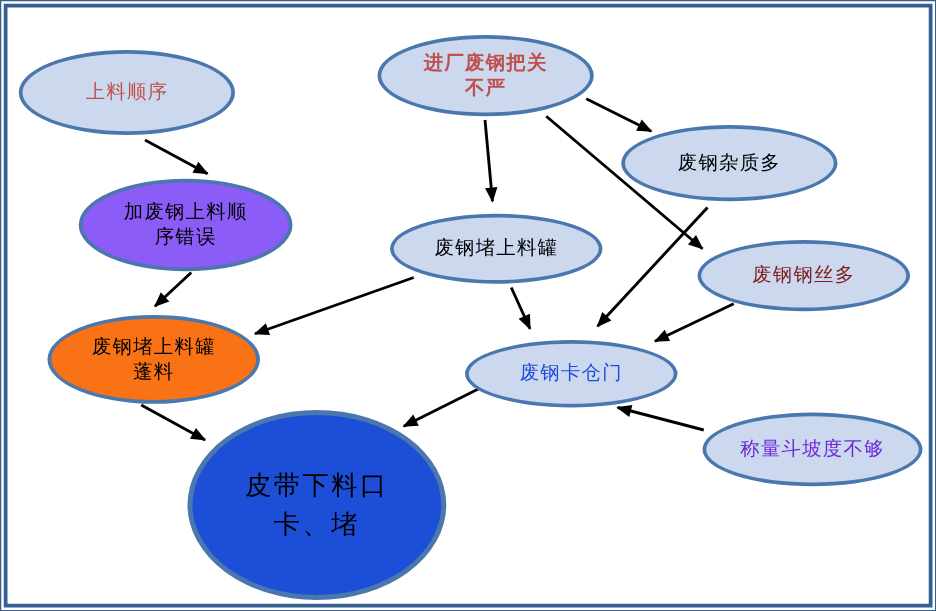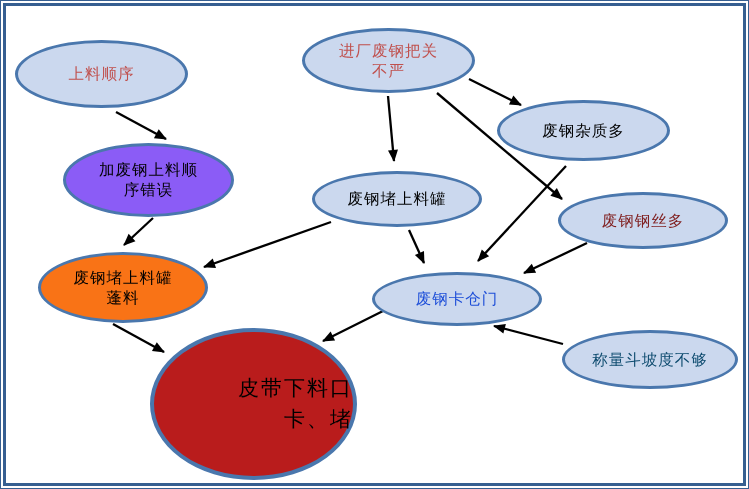--- a/index.html
+++ b/index.html
@@ -80,21 +80,21 @@
         <line x1="383" y1="311" x2="323" y2="341" stroke="#000000" stroke-width="2.3" marker-end="url(#ah)"></line>
         <line x1="113" y1="324" x2="164" y2="352" stroke="#000000" stroke-width="2.3" marker-end="url(#ah)"></line>
       </g>
   </svg>
   <div id="nodes">
       <div class="node" style="left: 15px; top: 40px; width: 173px; height: 68px; background: rgb(203, 216, 238); border: 3px solid rgb(74, 119, 173); color: rgb(192, 80, 77);">
         <div class="node-text">
           <div>上料顺序</div>
         </div>
       </div>
-      <div class="node" style="left: 302px; top: 28px; width: 173px; height: 65px; background: rgb(203, 216, 238); border: 3px solid rgb(74, 119, 173); color: rgb(192, 80, 77);">
+      <div class="node" style="left: 302px; top: 28px; width: 173px; height: 65px; background: rgb(203, 216, 238); border: 3px solid rgb(74, 119, 173); color: rgb(192, 80, 77); font-weight: bold;">
         <div class="node-text">
           <div>进厂废钢把关</div>
           <div>不严</div>
         </div>
       </div>
       <div class="node" style="left: 497px; top: 100px; width: 173px; height: 61px; background: rgb(203, 216, 238); border: 3px solid rgb(74, 119, 173); color: rgb(0, 0, 0);">
         <div class="node-text">
           <div>废钢杂质多</div>
         </div>
       </div>
@@ -118,26 +118,26 @@
         <div class="node-text">
           <div>废钢堵上料罐</div>
           <div>蓬料</div>
         </div>
       </div>
       <div class="node" style="left: 372px; top: 272px; width: 170px; height: 54px; background: rgb(203, 216, 238); border: 3px solid rgb(74, 119, 173); color: #1d4ed8;">
         <div class="node-text">
           <div>废钢卡仓门</div>
         </div>
       </div>
-      <div class="node" style="left: 562px; top: 330px; width: 176px; height: 59px; background: rgb(203, 216, 238); border: 3px solid rgb(74, 119, 173); color: #0c4a6e;">
+      <div class="node" style="left: 562px; top: 330px; width: 176px; height: 59px; background: rgb(203, 216, 238); border: 3px solid rgb(74, 119, 173); color: #6d28d9;">
         <div class="node-text">
           <div>称量斗坡度不够</div>
         </div>
       </div>
-      <div class="node large" style="left: 150px; top: 328px; width: 207px; height: 152px; background: #b91c1c; border: 4px solid rgb(74, 119, 173); color: rgb(0, 0, 0); text-align: right;">
+      <div class="node large" style="left: 150px; top: 328px; width: 207px; height: 152px; background: #1d4ed8; border: 4px solid rgb(74, 119, 173); color: rgb(0, 0, 0);">
         <div class="node-text">
           <div>皮带下料口</div>
           <div>卡、堵</div>
         </div>
       </div>
     </div>
   <div class="frame-outer"></div>
   <div class="frame-inner"></div>
 </div>
 

